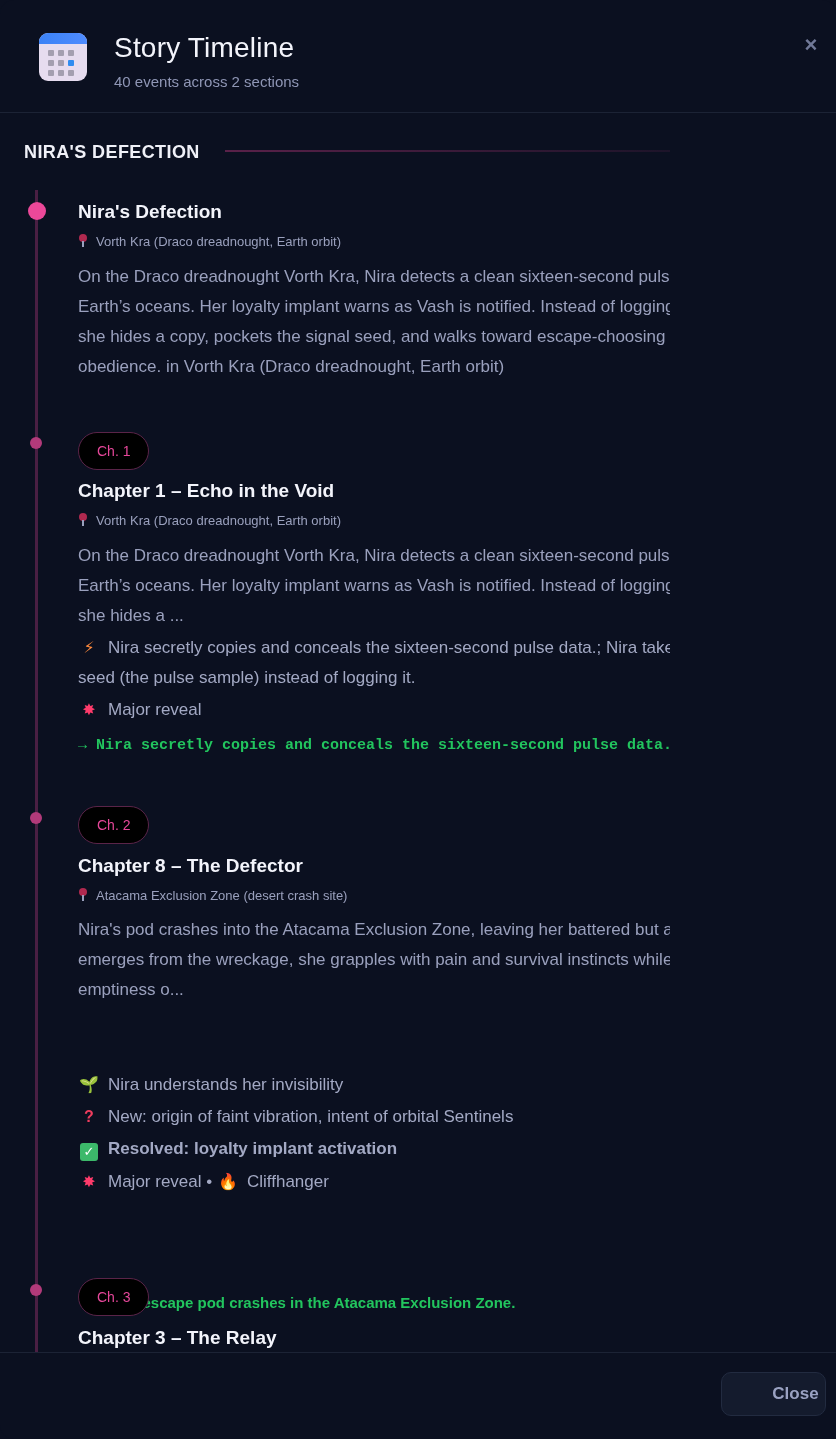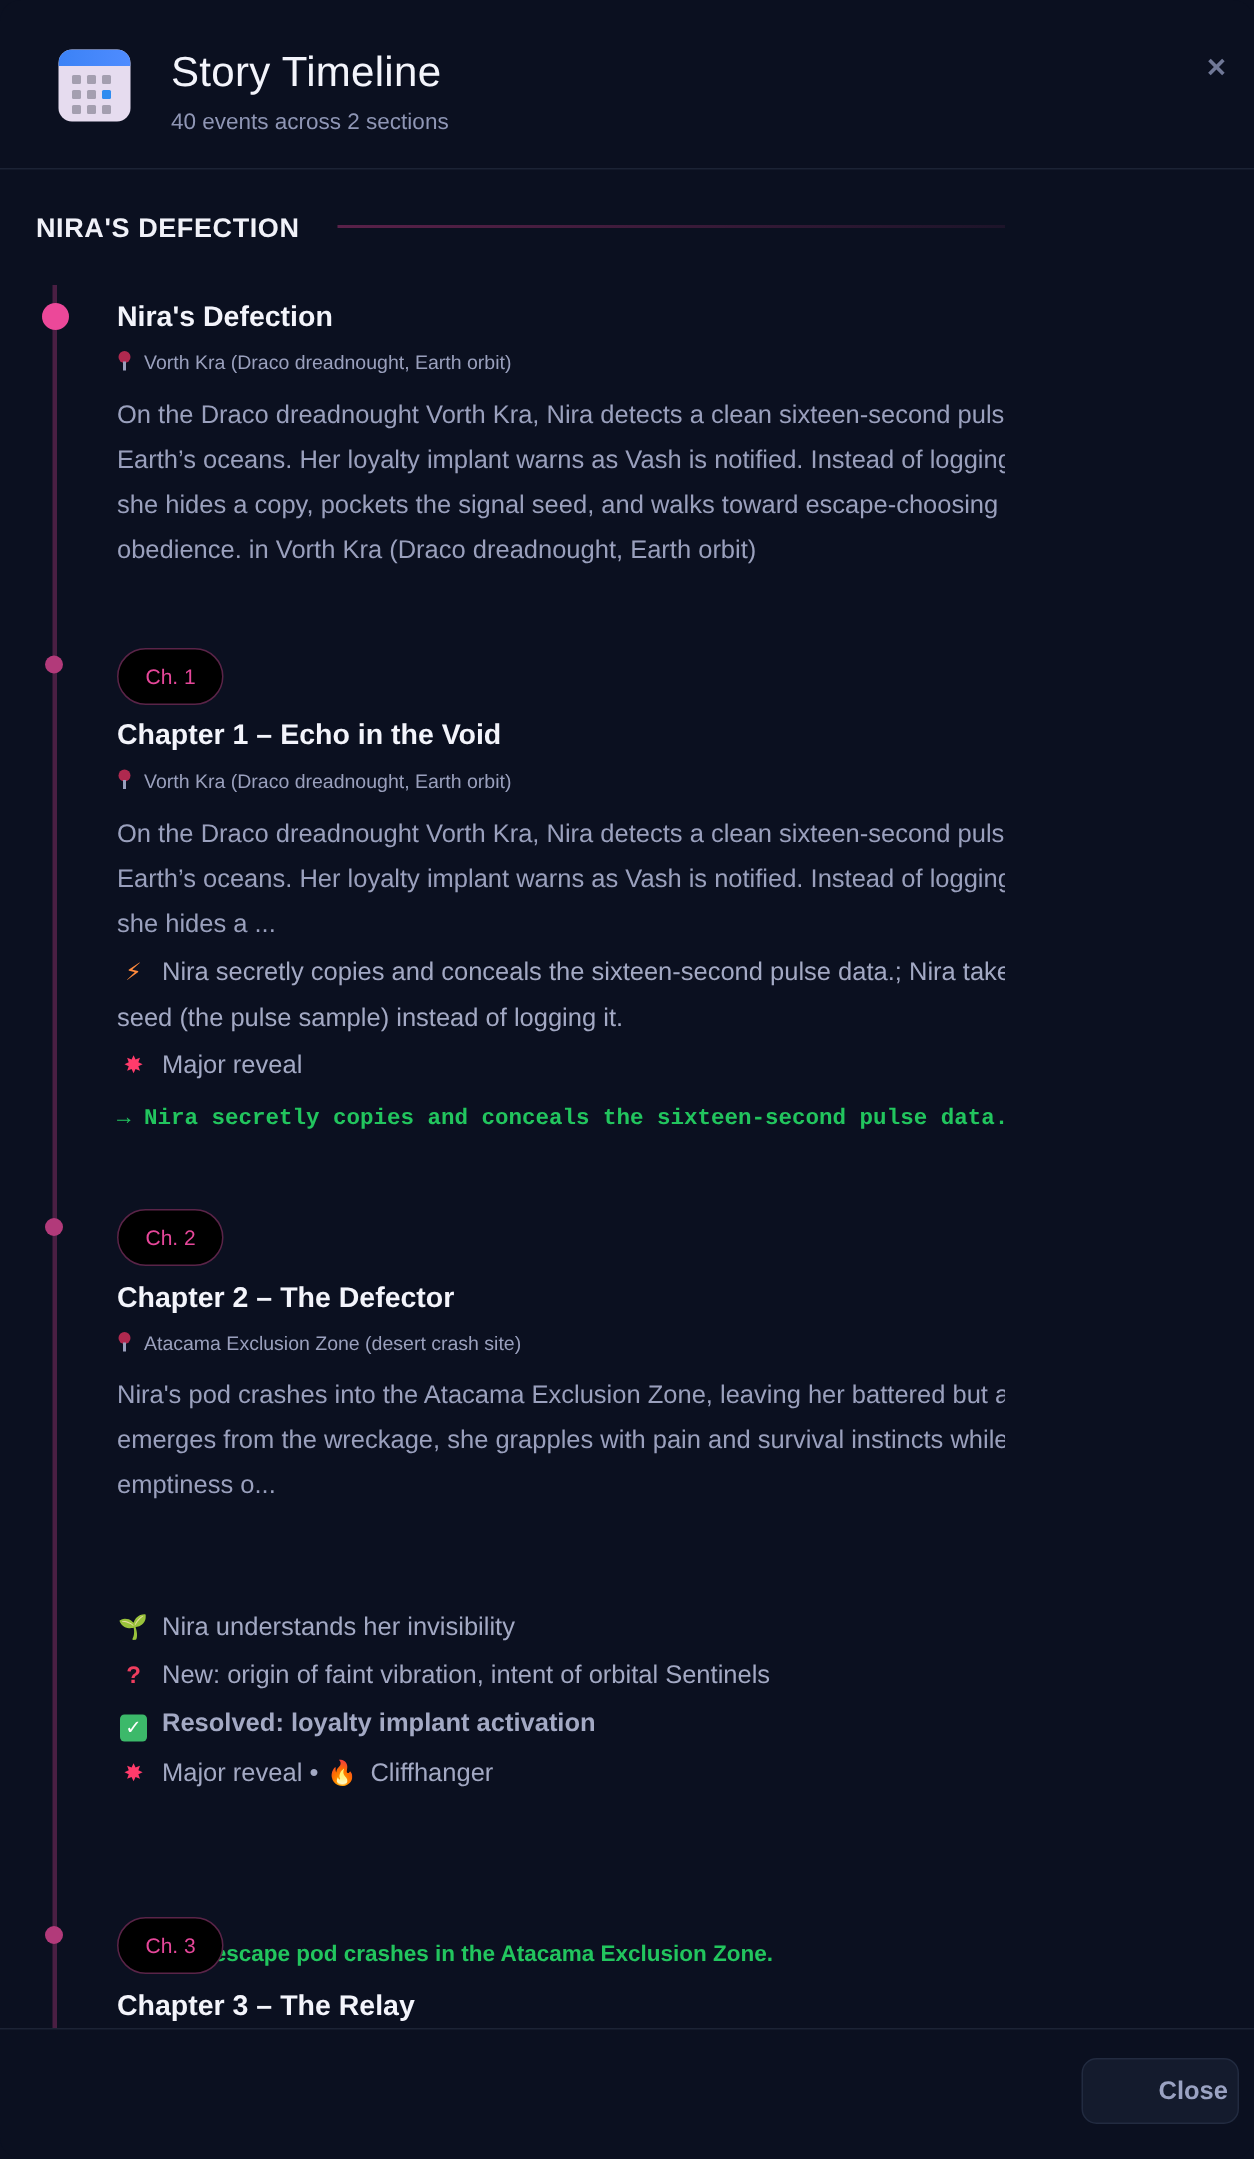--- a/index.html
+++ b/index.html
@@ -90,21 +90,21 @@
     <div class="line" style="top:520px;">
       <span class="emo bolt">⚡</span><span>Nira secretly copies and conceals the sixteen-second pulse data.; Nira takes the signal seed (the pulse sample) instead of logging it.</span>
     </div>
     <div class="line" style="top:582px;">
       <span class="emo burst">✸</span><span>Major reveal</span>
     </div>
     <div class="outcome" style="top:624px;font-family:Liberation Mono, monospace;">→ Nira secretly copies and conceals the sixteen-second pulse data.</div>
 
     <div class="dot" style="top:699px;"></div>
     <div class="ch-badge" style="top:693px;">Ch. 2</div>
-    <div class="ev-title" style="top:742px;">Chapter 2 – The Defector</div>
+    <div class="ev-title" style="top:742px;">Chapter 8 – The Defector</div>
     <div class="ev-loc" style="top:774px;">
       <span class="pin"></span><span>Atacama Exclusion Zone (desert crash site)</span>
     </div>
     <div class="ev-desc" style="top:802px;">Nira's pod crashes into the Atacama Exclusion Zone, leaving her battered but alive. As she emerges from the wreckage, she grapples with pain and survival instincts while facing the vast emptiness o...</div>
     <div class="line" style="top:957px;">
       <span class="emo sprout">🌱</span><span>Nira understands her invisibility</span>
     </div>
     <div class="line" style="top:989px;">
       <span class="emo q">?</span><span>New: origin of faint vibration, intent of orbital Sentinels</span>
     </div>

